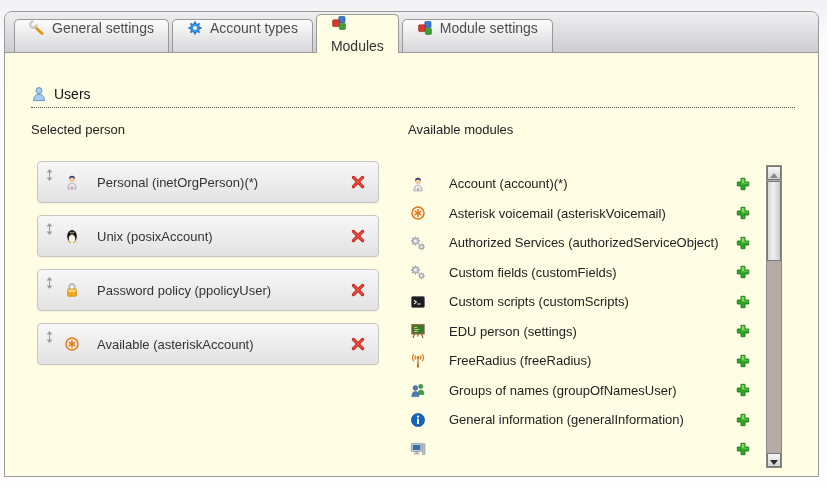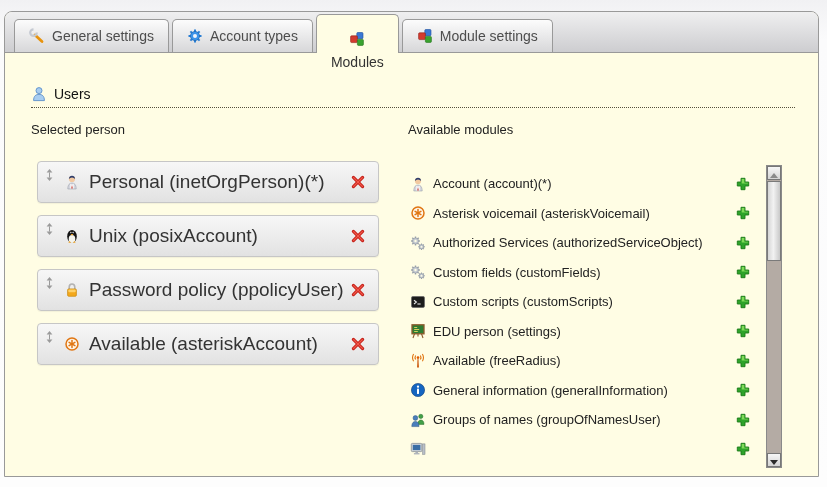--- a/index.html
+++ b/index.html
@@ -13,22 +13,22 @@
     box-sizing:border-box;background:#fffde4;
     border:1px solid #999;border-radius:8px 8px 0 0;
   }
   .tabstrip{
     position:relative;height:41px;box-sizing:border-box;
     background:linear-gradient(#efeff0,#cdcdd0);
     border-bottom:1px solid #999;border-radius:7px 7px 0 0;
     display:flex;align-items:flex-end;padding-left:9px;
   }
   .tab{
-    box-sizing:border-box;display:flex;align-items:center;gap:7px;
-    height:33px;padding:16px 14px;margin-right:3px;cursor:pointer;
+    box-sizing:border-box;display:flex;gap:7px;
+    height:33px;padding:0 14px;margin-right:3px;cursor:pointer;
     background:linear-gradient(#fcfcfc,#d7d7d9);
     border:1px solid #999;border-bottom:none;border-radius:5px 5px 0 0;
     font-size:14px;color:#4d4d4d;white-space:nowrap;position:relative;
   }
   .tab.active{
     height:39px;background:#fffde4;margin-bottom:-1px;color:#333;z-index:3;flex-direction:column;
   }
   .content{position:relative;height:424px;}
   .users-header{
     position:absolute;left:26px;top:33px;width:764px;
@@ -42,24 +42,24 @@
   .selected-list{position:absolute;left:32px;top:108px;width:342px;}
   .sel-row{
     position:relative;box-sizing:border-box;height:42px;margin-bottom:12px;
     background:linear-gradient(#f7f7f7,#e2e2e2);
     border:1px solid #c6c6c6;border-radius:4px;
     display:flex;align-items:center;
     box-shadow:0 1px 1px rgba(0,0,0,0.05);
   }
   .sel-row .drag{position:absolute;left:8px;top:5px;width:7px;height:12px;cursor:move;}
   .sel-row .icon{margin-left:26px;}
-  .sel-row .row-label{margin-left:9px;font-size:19px;color:#333;}
+  .sel-row .row-label{margin-left:17px;font-size:13px;color:#333;}
   .sel-row .del{position:absolute;right:12px;top:50%;transform:translateY(-50%);width:16px;height:16px;cursor:pointer;}
   .available-list{position:absolute;left:405px;top:116px;width:341px;}
-  .av-row{height:29.5px;display:flex;align-items:center;}
+  .av-row{height:29.5px;display:flex;align-items:center;gap:16px;}
   .av-row .row-label{margin-left:7px;font-size:13px;color:#222;}
   .av-row .add{margin-left:auto;width:16px;height:16px;cursor:pointer;}
   .icon{width:16px;height:16px;flex:0 0 16px;display:inline-block;}
   .icon svg{display:block;}
   .scrollbar{
     position:absolute;left:761px;top:112px;width:16px;height:303px;
     box-sizing:border-box;background:#b4aba4;border:1px solid #8a8a8a;
   }
   .sb-btn{
     position:absolute;left:0;width:14px;height:14px;box-sizing:border-box;
@@ -369,50 +369,50 @@
     <span class="icon">
             <svg width="16" height="16" viewBox="0 0 16 16">
               <path d="M7.1 14.5 L8.9 14.5 L8.4 5.5 L7.6 5.5 Z" fill="#c94f00"></path>
               <circle cx="8" cy="4.6" r="1.3" fill="#e05a00"></circle>
               <path d="M5.6 2.6 A4.2 4.2 0 0 0 5.6 6.6" fill="none" stroke="#e07613" stroke-width="1.1"></path>
               <path d="M3.6 1 A7 7 0 0 0 3.6 8.2" fill="none" stroke="#e07613" stroke-width="1.1"></path>
               <path d="M10.4 2.6 A4.2 4.2 0 0 1 10.4 6.6" fill="none" stroke="#e07613" stroke-width="1.1"></path>
               <path d="M12.4 1 A7 7 0 0 1 12.4 8.2" fill="none" stroke="#e07613" stroke-width="1.1"></path>
             </svg>
           </span>
-    <span class="row-label">Available (freeRadius)</span>
-    <span class="add"><svg width="16" height="16" viewBox="0 0 16 16">
-              <path d="M6 2.3 H10 V6 H13.7 V10 H10 V13.7 H6 V10 H2.3 V6 H6 Z" fill="#2fa32a" stroke="#1c7a18" stroke-width="0.9"></path>
-              <path d="M6.7 3.1 H9.3 V6.7 H12.9 V7.5 H6.7 Z" fill="#8ae05e" opacity="0.9"></path>
-            </svg></span>
-  </div>
-        <div class="av-row">
-    <span class="icon">
-            <svg width="16" height="16" viewBox="0 0 16 16">
-              <circle cx="8" cy="8" r="6.6" fill="#1565c0" stroke="#0d3d7a" stroke-width="0.6"></circle>
-              <circle cx="8" cy="4.7" r="1.15" fill="#fff"></circle>
-              <rect x="7" y="6.5" width="2" height="5.6" rx="0.9" fill="#fff"></rect>
-            </svg>
-          </span>
-    <span class="row-label">General information (generalInformation)</span>
+    <span class="row-label">FreeRadius (freeRadius)</span>
     <span class="add"><svg width="16" height="16" viewBox="0 0 16 16">
               <path d="M6 2.3 H10 V6 H13.7 V10 H10 V13.7 H6 V10 H2.3 V6 H6 Z" fill="#2fa32a" stroke="#1c7a18" stroke-width="0.9"></path>
               <path d="M6.7 3.1 H9.3 V6.7 H12.9 V7.5 H6.7 Z" fill="#8ae05e" opacity="0.9"></path>
             </svg></span>
   </div>
         <div class="av-row">
     <span class="icon">
             <svg width="16" height="16" viewBox="0 0 16 16">
               <circle cx="10.8" cy="4.4" r="2.1" fill="#43a047" stroke="#2b6e2e" stroke-width="0.5"></circle>
               <path d="M7.8 12.4 C7.8 9 9.3 8 10.8 8 C12.3 8 14 9 14 12.4 Z" fill="#43a047" stroke="#2b6e2e" stroke-width="0.5"></path>
               <circle cx="5.4" cy="6" r="2.4" fill="#4a7ebb" stroke="#2d5685" stroke-width="0.5"></circle>
               <path d="M1.8 14.6 C1.8 10.6 3.6 9.5 5.4 9.5 C7.2 9.5 9 10.6 9 14.6 Z" fill="#4a7ebb" stroke="#2d5685" stroke-width="0.5"></path>
             </svg>
           </span>
     <span class="row-label">Groups of names (groupOfNamesUser)</span>
+    <span class="add"><svg width="16" height="16" viewBox="0 0 16 16">
+              <path d="M6 2.3 H10 V6 H13.7 V10 H10 V13.7 H6 V10 H2.3 V6 H6 Z" fill="#2fa32a" stroke="#1c7a18" stroke-width="0.9"></path>
+              <path d="M6.7 3.1 H9.3 V6.7 H12.9 V7.5 H6.7 Z" fill="#8ae05e" opacity="0.9"></path>
+            </svg></span>
+  </div>
+        <div class="av-row">
+    <span class="icon">
+            <svg width="16" height="16" viewBox="0 0 16 16">
+              <circle cx="8" cy="8" r="6.6" fill="#1565c0" stroke="#0d3d7a" stroke-width="0.6"></circle>
+              <circle cx="8" cy="4.7" r="1.15" fill="#fff"></circle>
+              <rect x="7" y="6.5" width="2" height="5.6" rx="0.9" fill="#fff"></rect>
+            </svg>
+          </span>
+    <span class="row-label">General information (generalInformation)</span>
     <span class="add"><svg width="16" height="16" viewBox="0 0 16 16">
               <path d="M6 2.3 H10 V6 H13.7 V10 H10 V13.7 H6 V10 H2.3 V6 H6 Z" fill="#2fa32a" stroke="#1c7a18" stroke-width="0.9"></path>
               <path d="M6.7 3.1 H9.3 V6.7 H12.9 V7.5 H6.7 Z" fill="#8ae05e" opacity="0.9"></path>
             </svg></span>
   </div>
         <div class="av-row">
     <span class="icon">
             <svg width="16" height="16" viewBox="0 0 16 16">
               <rect x="1.3" y="2.4" width="10.6" height="8.2" rx="1" fill="#cfd4da" stroke="#7d848c" stroke-width="0.7"></rect>
               <rect x="2.8" y="3.9" width="7.6" height="5.2" fill="#3a6ea5"></rect>

